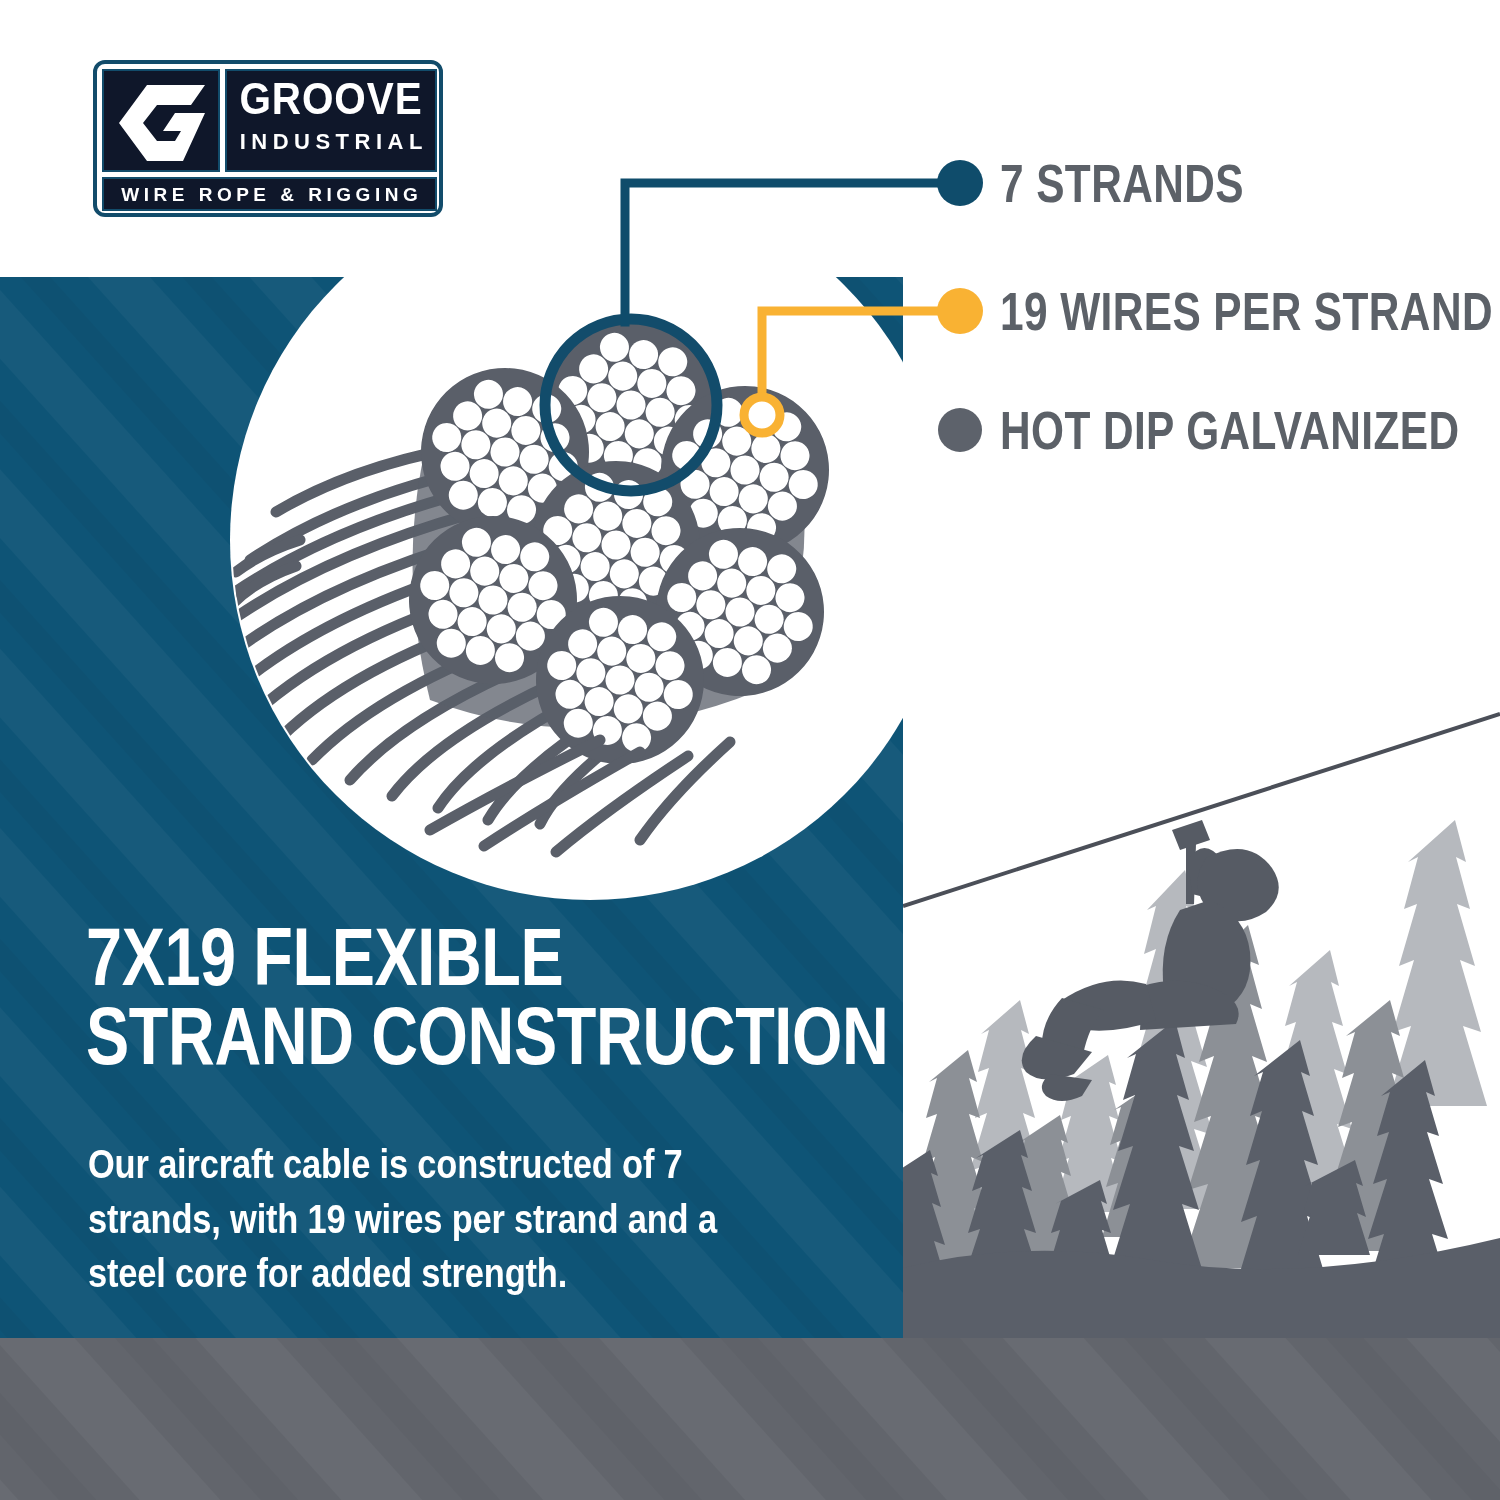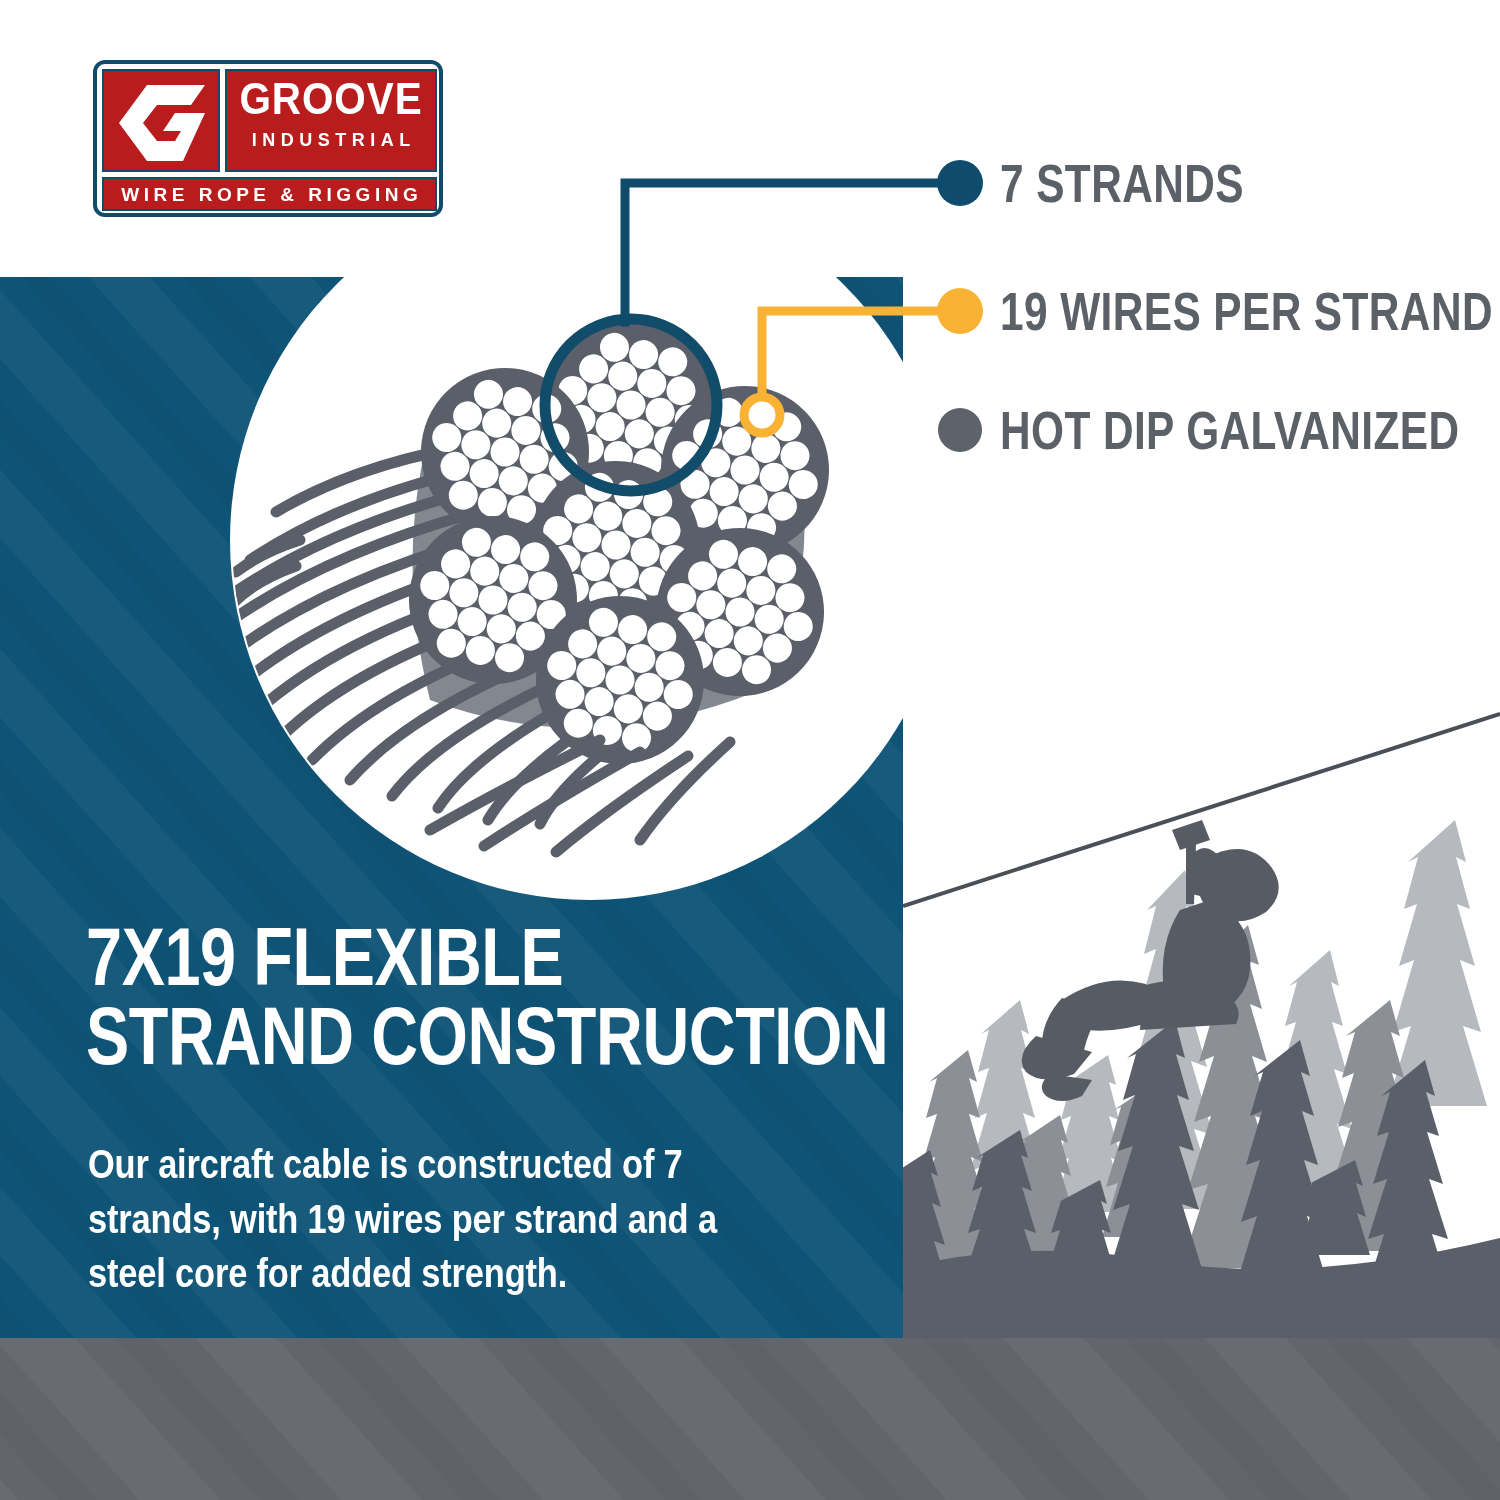--- a/index.html
+++ b/index.html
@@ -15,36 +15,36 @@
   svg.layer{display:block;}
 
   
   #logo-block{
     position:absolute;left:93px;top:60px;width:350px;height:157px;
     border:4px solid #124C6B;border-radius:12px;
     background:#ffffff;box-sizing:border-box;padding:5px;
   }
   #logo-inner{position:relative;width:100%;height:100%;}
   .logo-cell{
-    position:absolute;background:#b91c1c;box-sizing:border-box;
+    position:absolute;background:#0f172a;box-sizing:border-box;
     border:2px solid #124C6B;
   }
   #logo-mark-cell{left:0;top:0;width:118px;height:103px;}
   #logo-word-cell{left:123px;right:0;top:0;height:103px;width:212px;}
   #logo-tag-cell{left:0;top:108px;width:335px;height:34px;padding-left:12px;}
   #logo-mark-cell svg{display:block;margin:14px auto 0;}
   #logo-word{
     position:absolute;left:0;right:0;top:6px;text-align:center;
     color:#ffffff;font-weight:bold;font-size:44px;line-height:1;
     letter-spacing:1px;transform:scaleX(0.92);transform-origin:50% 0;
     font-family:"Liberation Sans", sans-serif;
   }
   #logo-sub{
     position:absolute;left:0;right:0;top:60px;text-align:center;
-    color:#ffffff;font-weight:bold;font-size:18px;line-height:1;
+    color:#ffffff;font-weight:bold;font-size:22px;line-height:1;
     letter-spacing:5.5px;text-indent:5.5px;
     font-family:"Liberation Sans", sans-serif;
   }
   #logo-tag{
     position:absolute;left:0;right:0;top:6px;text-align:center;
     color:#ffffff;font-weight:bold;font-size:19px;line-height:1;
     letter-spacing:4.5px;text-indent:4.5px;
     font-family:"Liberation Sans", sans-serif;
   }
 

